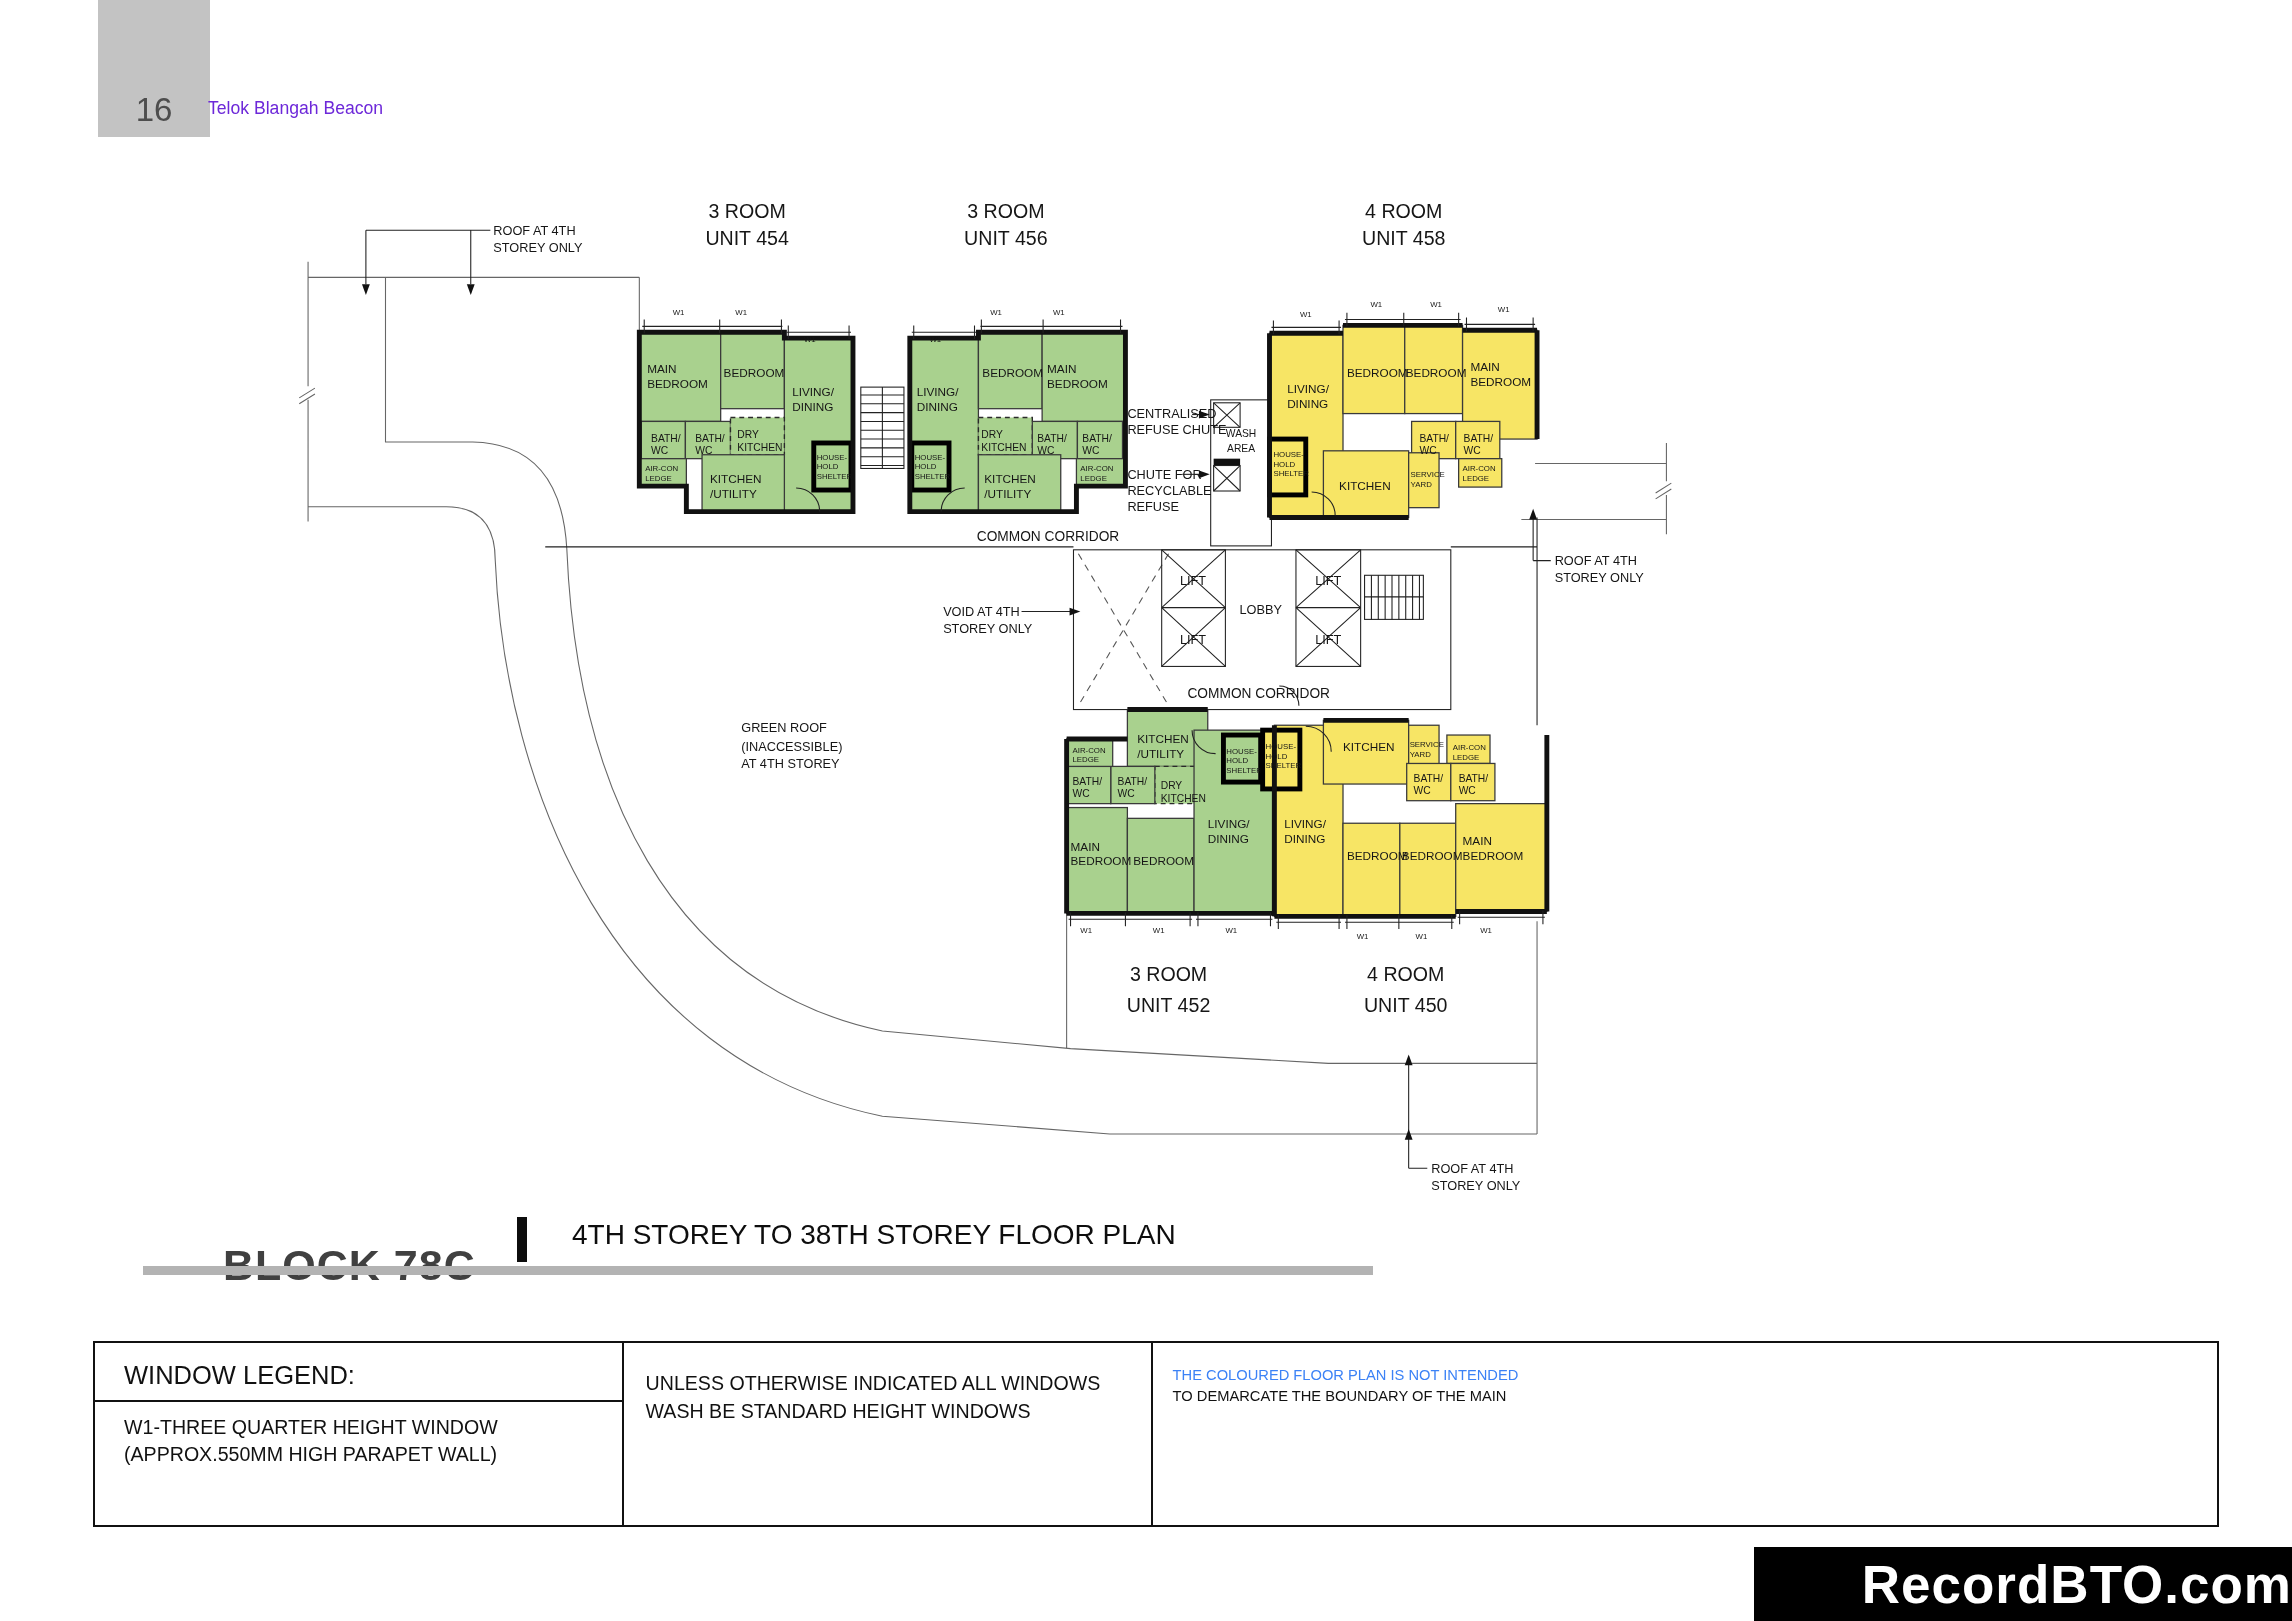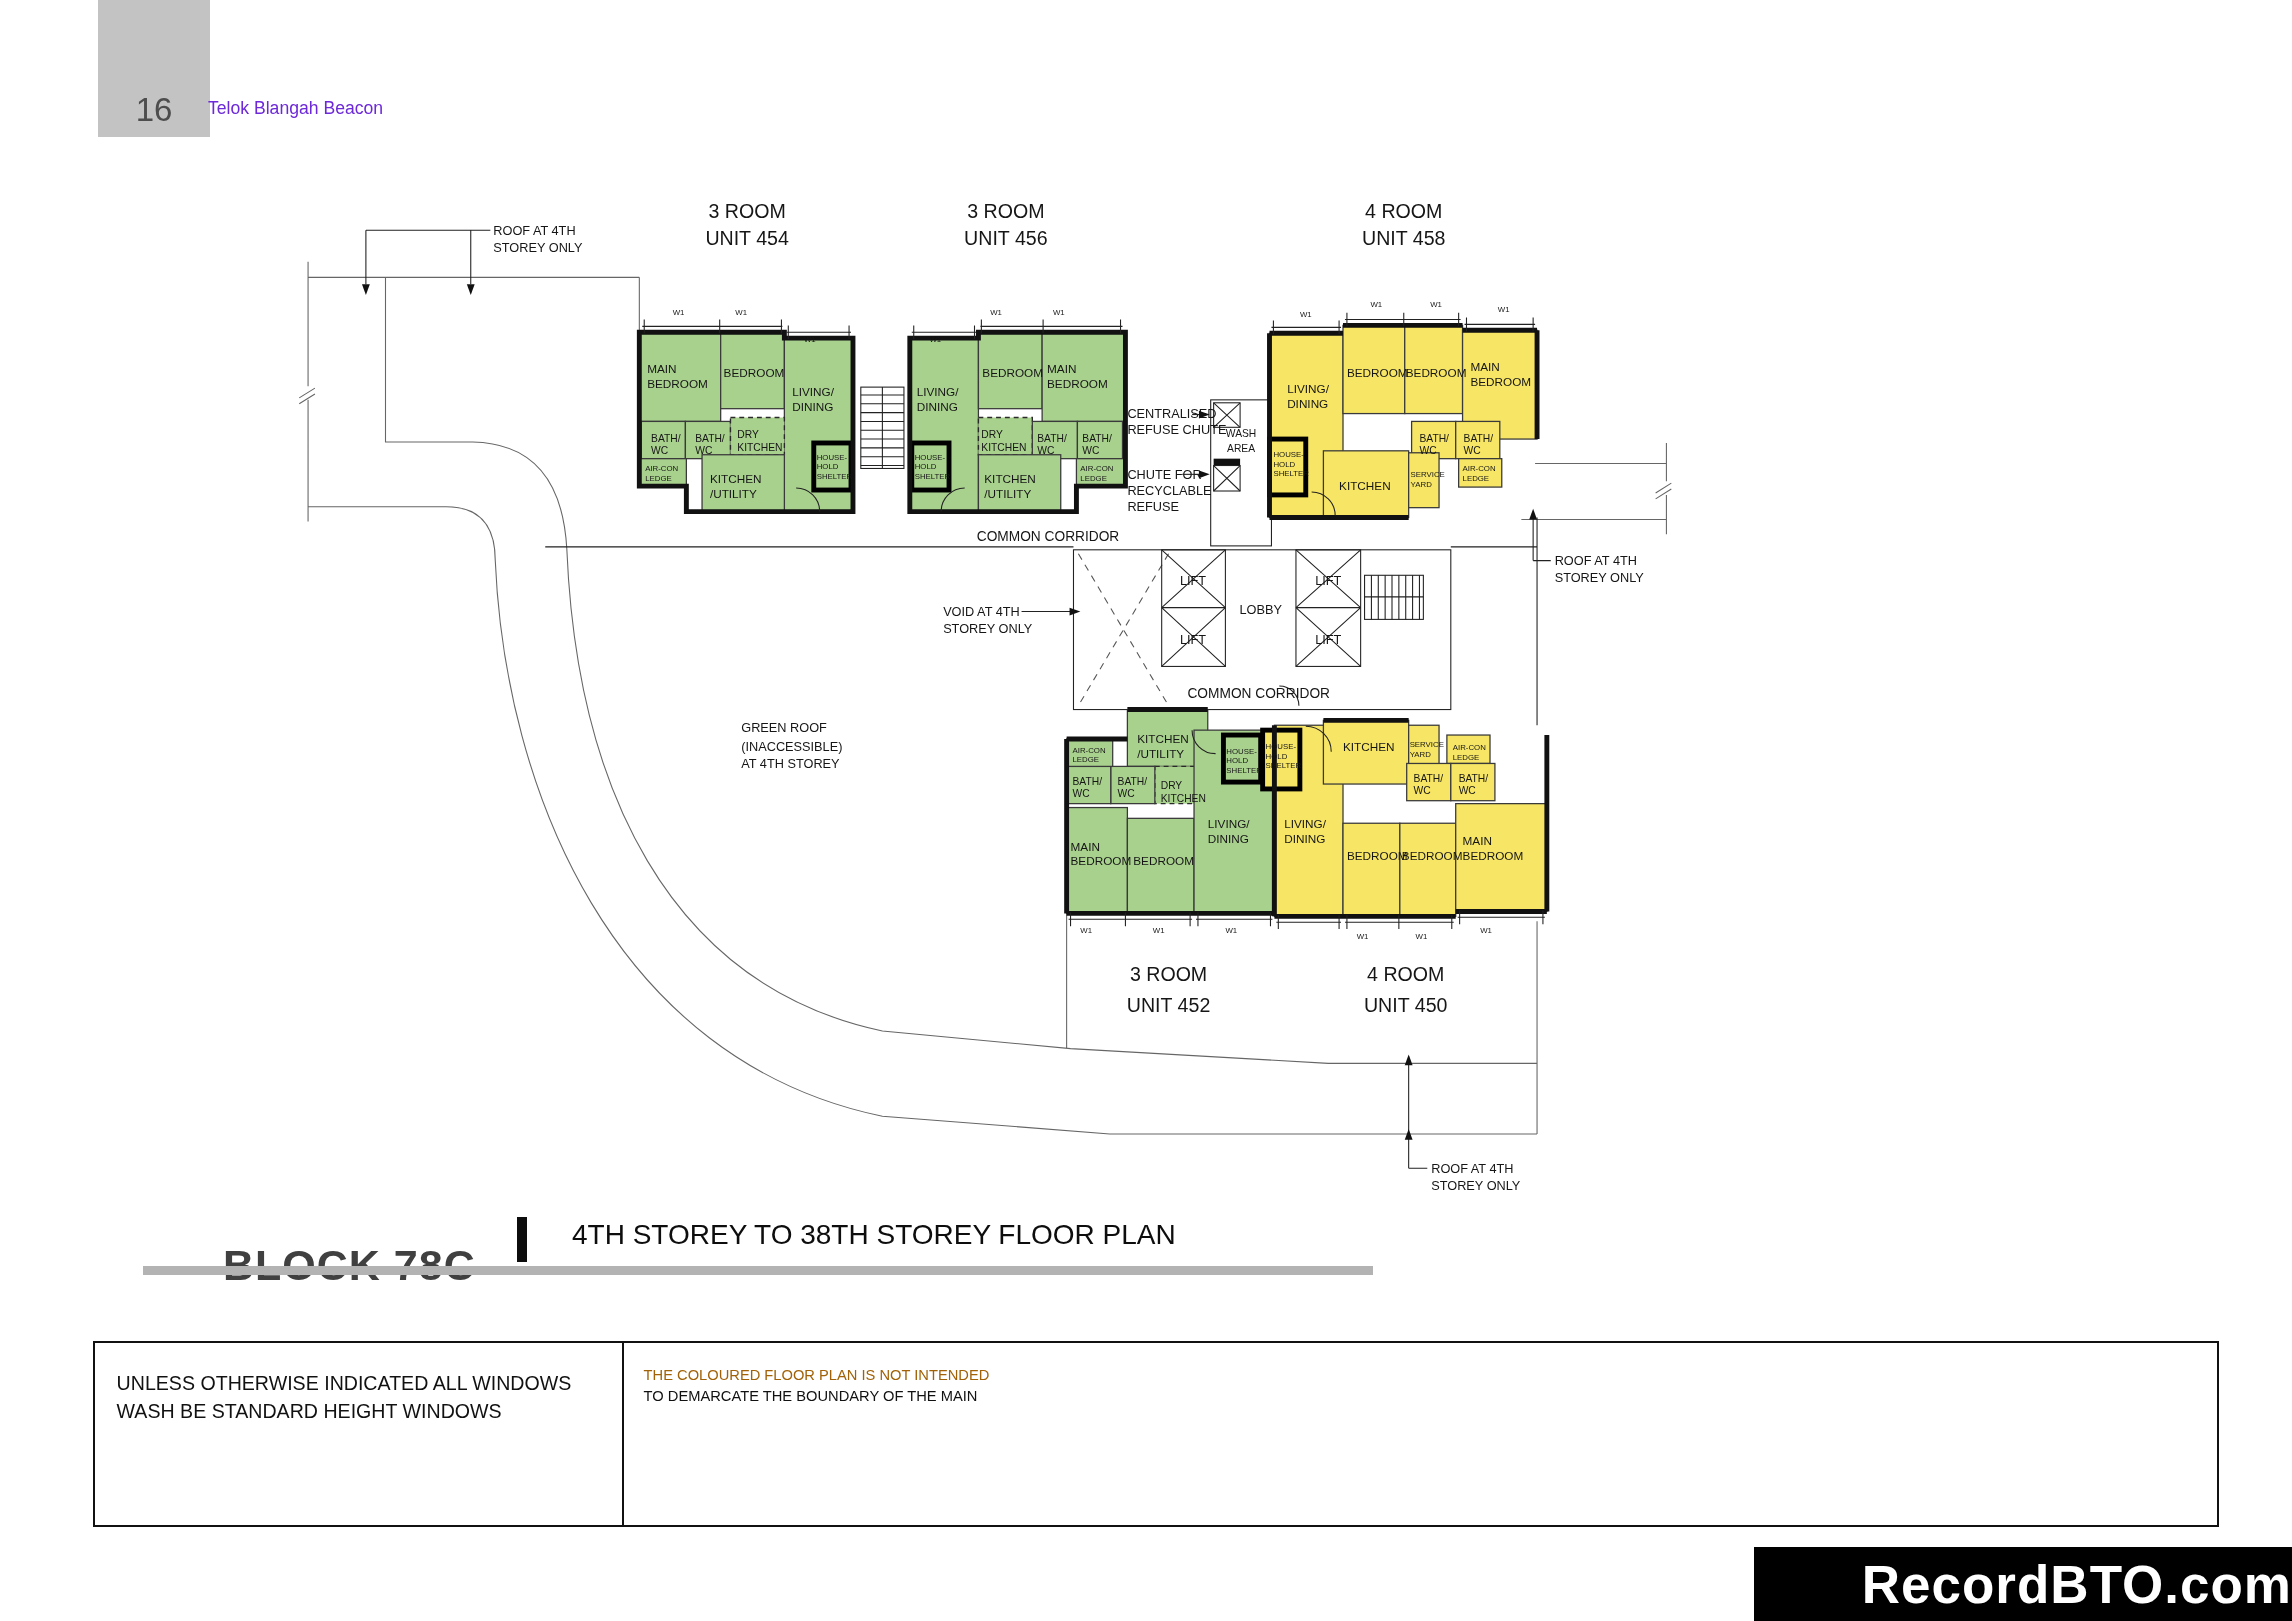--- a/index.html
+++ b/index.html
@@ -35,21 +35,21 @@
           display:flex;}
   .lcell{position:relative;height:100%;box-sizing:border-box;border-right:2px solid #111;}
   .lcell:last-child{border-right:none;}
   .lc1{width:529px}.lc2{width:529px}.lc3{width:534px}.lc4{width:527px}
   .lg-head{position:absolute;left:29px;top:17.6px;font-size:25.5px;color:#111;}
   .lg-rule{position:absolute;left:0;top:57px;width:100%;height:2px;background:#111;}
   .lg-w1a{position:absolute;left:29px;top:73px;font-size:19.6px;color:#111;}
   .lg-w1b{position:absolute;left:29px;top:100px;font-size:19.6px;color:#111;}
   .lg-note1{position:absolute;left:21.6px;top:29px;font-size:19.6px;color:#111;}
   .lg-note2{position:absolute;left:21.6px;top:57px;font-size:19.6px;color:#111;}
-  .lg-disc1{position:absolute;left:19.6px;top:23.5px;font-size:14.7px;color:#a16207;}
+  .lg-disc1{position:absolute;left:19.6px;top:23.5px;font-size:14.7px;color:#3b82f6;}
   .lg-disc2{position:absolute;left:19.6px;top:45px;font-size:14.7px;color:#111;}
   .scalebar{position:absolute;left:59px;top:57px;}
   
   .watermark{position:absolute;left:1754px;top:1547px;width:538px;height:74px;background:#000;
              display:flex;align-items:center;justify-content:flex-end;}
   .watermark span{color:#fff;font-size:53px;font-weight:bold;letter-spacing:1px;}
 </style>
 </head>
 <body>
 
@@ -348,20 +348,26 @@
   </svg>
 
   <div class="titleblock">
     <span class="block-name">BLOCK 78C</span>
     <span class="title-sep"></span>
     <span class="subtitle">4TH STOREY TO 38TH STOREY FLOOR PLAN</span>
   </div>
   <div class="title-bar"></div>
 
   <div class="legend">
+    <div class="lcell lc1">
+      <div class="lg-head">WINDOW LEGEND:</div>
+      <div class="lg-rule"></div>
+      <div class="lg-w1a">W1-THREE QUARTER HEIGHT WINDOW</div>
+      <div class="lg-w1b">(APPROX.550MM HIGH PARAPET WALL)</div>
+    </div>
     <div class="lcell lc2">
       <div class="lg-note1">UNLESS OTHERWISE INDICATED ALL WINDOWS</div>
       <div class="lg-note2">WASH BE STANDARD HEIGHT WINDOWS</div>
     </div>
     <div class="lcell lc4">
       <div class="lg-disc1">THE COLOURED FLOOR PLAN IS NOT INTENDED</div>
       <div class="lg-disc2">TO DEMARCATE THE BOUNDARY OF THE MAIN</div>
     </div>
   </div>
 

